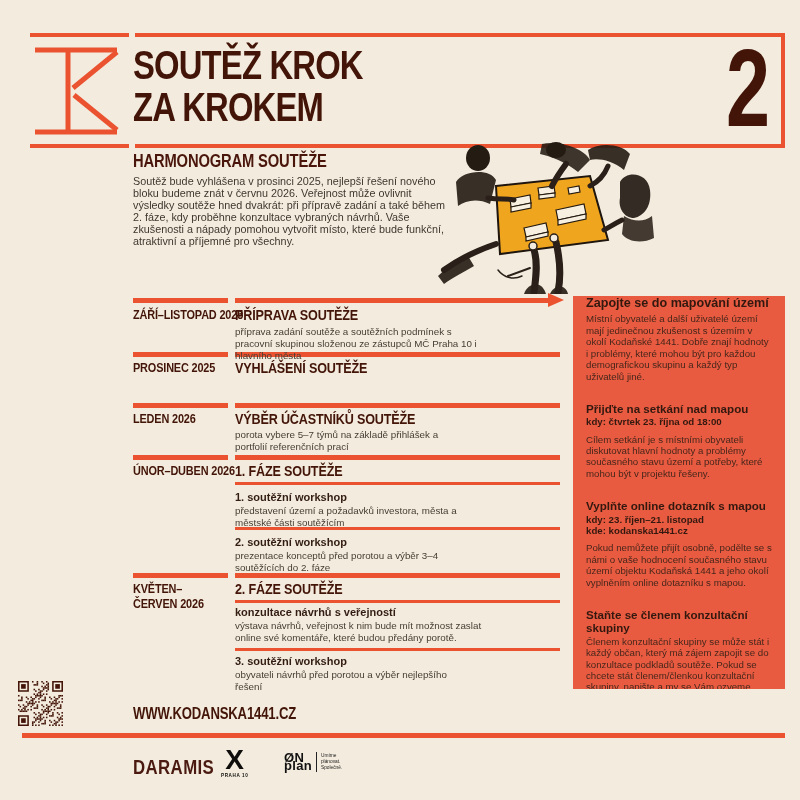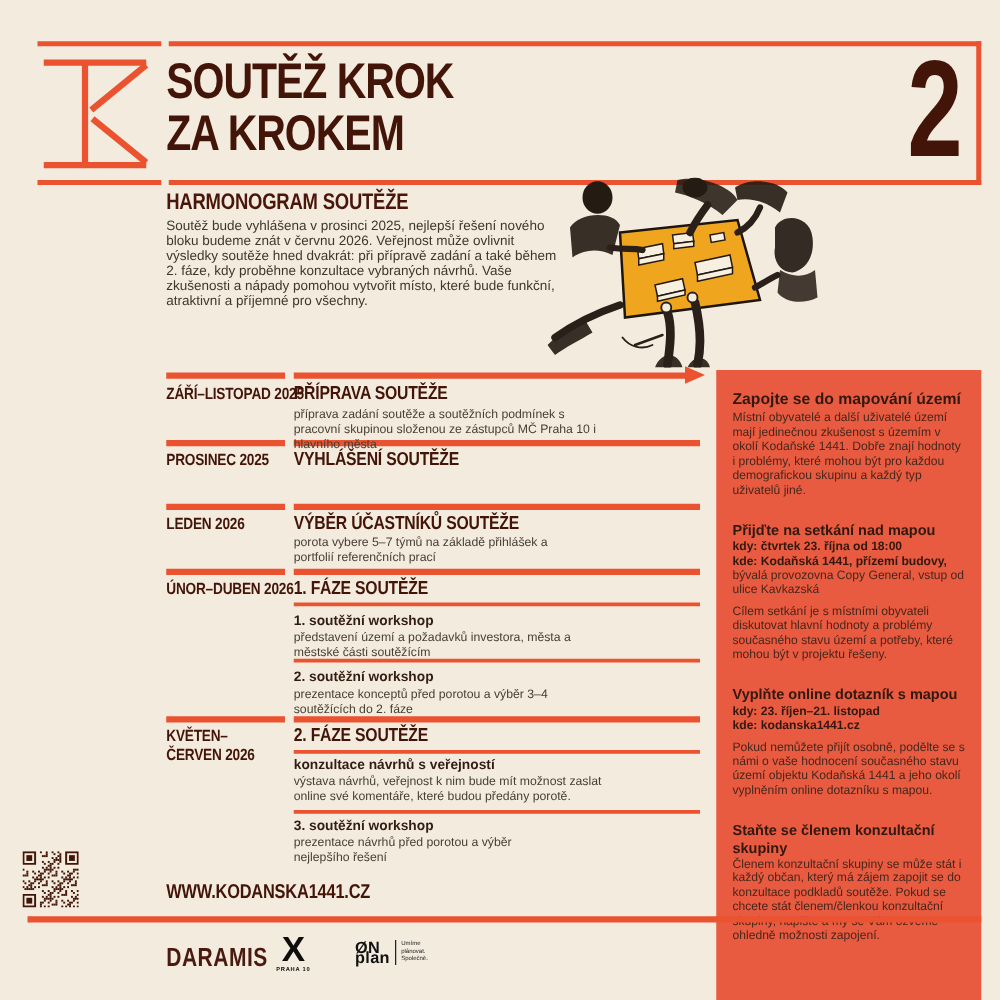--- a/index.html
+++ b/index.html
@@ -17,22 +17,22 @@
   .tl-date{left:133px;width:100px;font-size:13px;line-height:15px;font-weight:bold;color:#431508;
            transform:scaleX(0.84);transform-origin:left top;letter-spacing:-0.2px;white-space:nowrap;}
   .tl-date.wrap{white-space:normal;width:95px;}
   .tl-title{left:235px;font-size:15px;font-weight:bold;color:#431508;transform:scaleX(0.84);
             transform-origin:left top;letter-spacing:-0.2px;white-space:nowrap;}
   .tl-desc{left:235px;width:245px;font-size:9.8px;line-height:12px;color:#473D33;}
   .tl-sub{left:235px;font-size:11px;font-weight:bold;color:#331D13;}
   .arrowhead{position:absolute;left:548px;top:292.5px;width:0;height:0;
              border-left:16px solid #EA5230;border-top:7.5px solid transparent;border-bottom:7.5px solid transparent;}
   
-  .panel{left:573px;top:296px;width:212px;height:504px;background:#E85B40;box-sizing:border-box;
-         padding:16px 13px 8px 13px;color:#47261B;overflow:hidden;}
+  .panel{left:573px;top:296px;width:212px;height:393px;background:#E85B40;box-sizing:border-box;
+         padding:0 13px 8px 13px;color:#47261B;overflow:hidden;}
   .panel .ph{font-size:12.6px;font-weight:bold;color:#33180F;margin:0 0 3px 0;line-height:1.15;}
   .panel .pt{font-size:11.6px;font-weight:bold;color:#33180F;margin:20px 0 1px 0;line-height:1.15;}
   .panel p{margin:0;font-size:9.7px;line-height:11.4px;}
   .panel .meta{font-weight:bold;color:#33180F;}
   .panel .gap{height:6px;}
   
   .www{left:133px;top:705px;font-size:16px;color:#431508;letter-spacing:-0.2px;}
   .daramis{left:133px;top:755px;font-size:21px;color:#4A1A10;letter-spacing:0.5px;}
   .xlogo{left:221px;top:747px;text-align:center;color:#0e0d0b;}
   .xlogo .x{font-size:28px;font-weight:bold;line-height:26px;}
@@ -144,28 +144,27 @@
   <div class="abs tl-sub" style="top:491px;">1. soutěžní workshop</div>
   <div class="abs tl-desc" style="top:505px;">představení území a požadavků investora, města a městské části soutěžícím</div>
   <div class="abs tl-sub" style="top:536px;">2. soutěžní workshop</div>
   <div class="abs tl-desc" style="top:550px;width:220px;">prezentace konceptů před porotou a výběr 3–4 soutěžících do 2. fáze</div>
 
   <div class="abs tl-date wrap" style="top:581px;">KVĚTEN–ČERVEN 2026</div>
   <div class="abs tl-title" style="top:580px;">2. FÁZE SOUTĚŽE</div>
   <div class="abs tl-sub" style="top:606px;">konzultace návrhů s veřejností</div>
   <div class="abs tl-desc" style="top:620px;width:250px;">výstava návrhů, veřejnost k nim bude mít možnost zaslat online své komentáře, které budou předány porotě.</div>
   <div class="abs tl-sub" style="top:655px;">3. soutěžní workshop</div>
-  <div class="abs tl-desc" style="top:669px;width:220px;">prezentace návrhů před porotou a výběr nejlepšího řešení</div>
+  <div class="abs tl-desc" style="top:669px;width:220px;">obyvateli návrhů před porotou a výběr nejlepšího řešení</div>
 
   <div class="abs panel">
     <div class="ph">Zapojte se do mapování území</div>
     <p>Místní obyvatelé a další uživatelé území mají jedinečnou zkušenost s územím v okolí Kodaňské 1441. Dobře znají hodnoty i problémy, které mohou být pro každou demografickou skupinu a každý typ uživatelů jiné.</p>
     <div class="pt">Přijďte na setkání nad mapou</div>
     <p class="meta">kdy: čtvrtek 23. října od 18:00</p>
-    <p><span class="meta">kde: Kodaňská 1441, přízemí budovy,</span><span> bývalá provozovna Copy General, vstup od ulice Kavkazská</span></p>
     <div class="gap"></div>
     <p>Cílem setkání je s místními obyvateli diskutovat hlavní hodnoty a problémy současného stavu území a potřeby, které mohou být v projektu řešeny.</p>
     <div class="pt">Vyplňte online dotazník s mapou</div>
     <p class="meta">kdy: 23. říjen–21. listopad</p>
     <p class="meta">kde: kodanska1441.cz</p>
     <div class="gap"></div>
     <p>Pokud nemůžete přijít osobně, podělte se s námi o vaše hodnocení současného stavu území objektu Kodaňská 1441 a jeho okolí vyplněním online dotazníku s mapou.</p>
     <div class="pt">Staňte se členem konzultační skupiny</div>
     <p>Členem konzultační skupiny se může stát i každý občan, který má zájem zapojit se do konzultace podkladů soutěže. Pokud se chcete stát členem/členkou konzultační skupiny, napište a my se Vám ozveme ohledně možnosti zapojení.</p>
 

